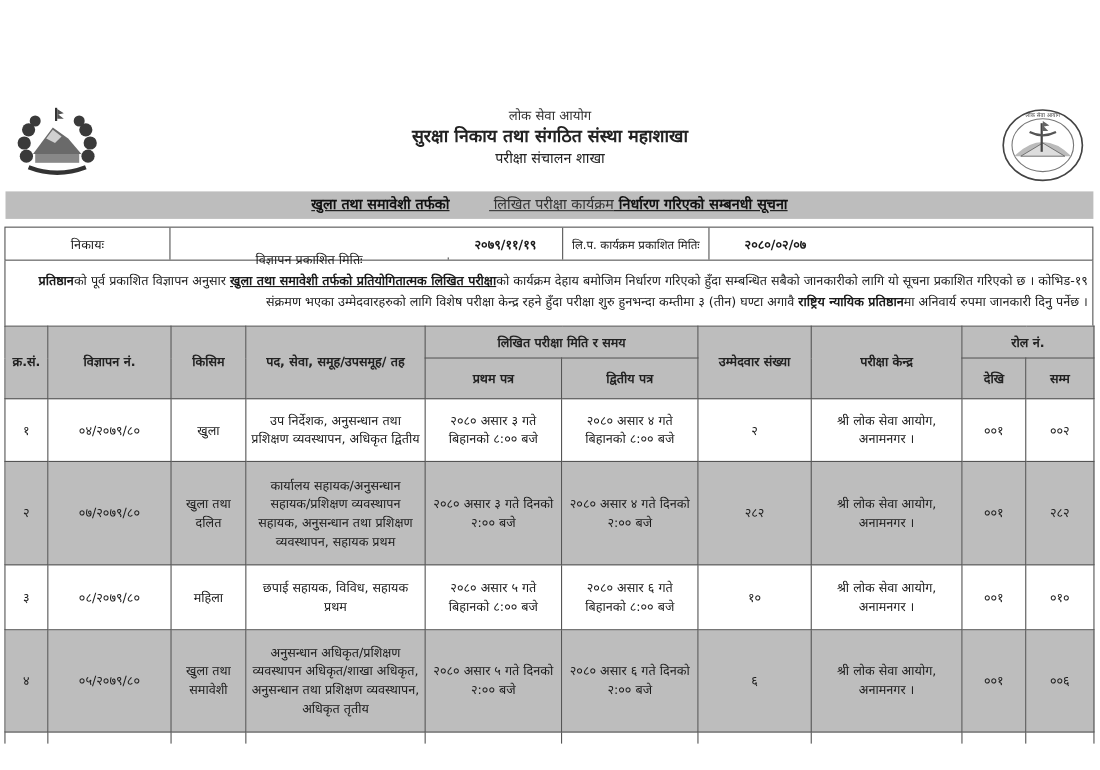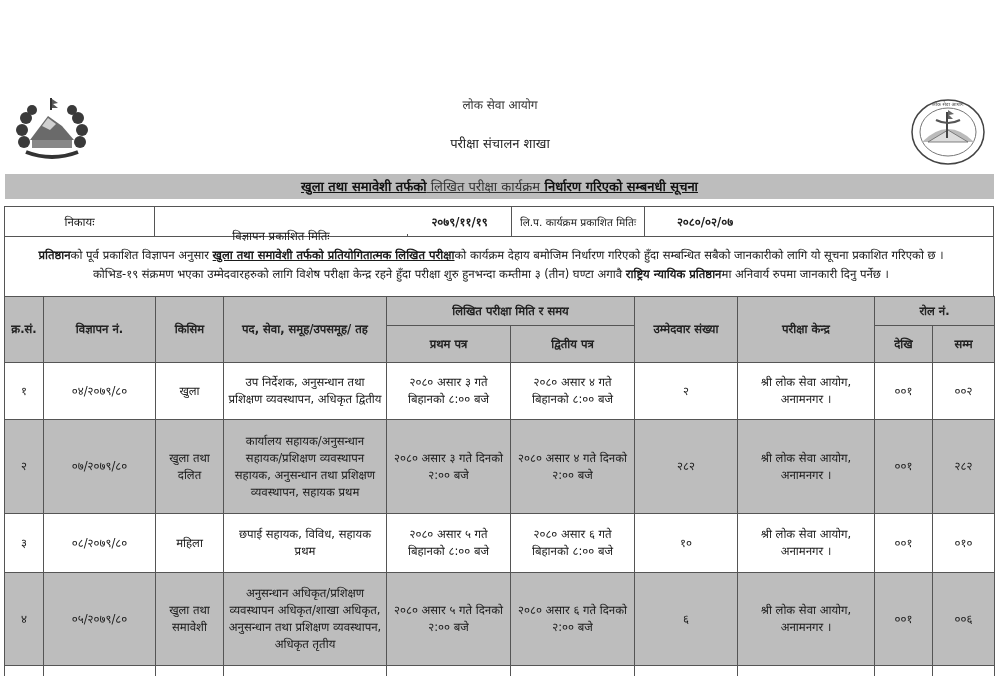--- a/index.html
+++ b/index.html
@@ -13,38 +13,38 @@
   .emblem-right { position: absolute; left: 908px; top: 4px; width: 80px; height: 70px; }
   .hdr-text { position: absolute; left: 250px; width: 500px; text-align: center; }
   .hdr-l1 { top: 4px; font-size: 12px; color: #333; }
   .hdr-l2 { top: 20px; font-size: 16px; color: #222; font-weight: bold; }
   .hdr-l3 { top: 42px; font-size: 13px; color: #222; text-align: center; }
 
   
   .banner { position: absolute; left: 5px; top: 174px; width: 989px; height: 25px;
             background: #bdbdbd; text-align: center; font-size: 13px; line-height: 25px; }
   .banner .b-u { font-weight: bold; text-decoration: underline; color: #111; }
-  .banner .b-plain { text-decoration: underline; color: #333; font-weight: normal; }
+  .banner .b-plain { text-decoration: underline; color: #333; font-weight: normal; padding-left: 36px; }
 
   
   .info { position: absolute; left: 4px; top: 206px; width: 990px; height: 31px;
           border: 1px solid #555; display: flex; box-sizing: border-box; font-size: 11.5px; }
   .info > div { border-right: 1px solid #555; display: flex; align-items: center; justify-content: center; box-sizing: border-box; }
   .info > div:last-child { border-right: none; }
   .info .c1 { width: 150px; }
   .info .c2 { width: 230px; justify-content: flex-start; padding-left: 10px; font-weight: bold; text-decoration: underline; }
   .info .c3 { width: 253px; margin-top: 27px; }
   .info .c4 { width: 104px; font-weight: bold; }
   .info .c5 { width: 133px; font-size: 10.5px; }
   .info .c6 { width: 120px; font-weight: bold; }
 
   
   .notice { position: absolute; left: 4px; top: 237px; width: 990px; height: 59px;
             border-left: 1px solid #555; border-right: 1px solid #555; box-sizing: border-box;
-            font-size: 11.5px; line-height: 19px; padding: 9px 34px 0 18px; text-align: center; }
+            font-size: 11.5px; line-height: 19px; padding: 9px 4px 0 18px; text-align: right; }
   .notice b { font-weight: bold; }
   .notice u { font-weight: bold; text-decoration: underline; }
 
   
   table.sched { position: absolute; left: 4px; top: 296px; border-collapse: collapse;
                 table-layout: fixed; font-size: 11.5px; }
   table.sched th, table.sched td { border: 1px solid #555; text-align: center; vertical-align: middle;
                 padding: 0 4px; line-height: 17px; }
   table.sched thead th { background: #bdbdbd; font-weight: bold; color: #222; }
   table.sched tr.gray td { background: #bdbdbd; }
@@ -71,20 +71,21 @@
         <rect x="38" y="2" width="2" height="12" fill="#333"></rect>
         <polygon points="40,3 46,7 41,8 46,12 40,12" fill="#555"></polygon>
         <polygon points="18,44 36,20 50,30 62,44" fill="#6a6a6a"></polygon>
         <polygon points="30,30 36,22 44,28 38,34" fill="#d0d0d0"></polygon>
         <rect x="20" y="44" width="40" height="8" fill="#888"></rect>
         <path d="M14 56 Q40 66 66 56" stroke="#333" stroke-width="4" fill="none"></path>
       </svg>
     </div>
 
     <div class="hdr-text hdr-l1">लोक सेवा आयोग</div>
+    <div class="hdr-text hdr-l2">सुरक्षा निकाय तथा संगठित संस्था महाशाखा</div>
     <div class="hdr-text hdr-l3">परीक्षा संचालन शाखा</div>
 
     <div class="emblem-right">
       <svg width="80" height="70" viewBox="0 0 80 70">
         <ellipse cx="40" cy="36" rx="36" ry="32" fill="#fff" stroke="#444" stroke-width="1.5"></ellipse>
         <ellipse cx="40" cy="36" rx="28" ry="24" fill="none" stroke="#777" stroke-width="1"></ellipse>
         <path d="M14 46 Q40 20 66 46" fill="#bbb"></path>
         <path d="M20 46 L40 34 L60 46 Z" fill="#ddd" stroke="#666" stroke-width="0.8"></path>
         <rect x="38" y="16" width="2" height="26" fill="#444"></rect>
         <polygon points="40,14 46,18 41,19 45,23 40,23" fill="#666"></polygon>

